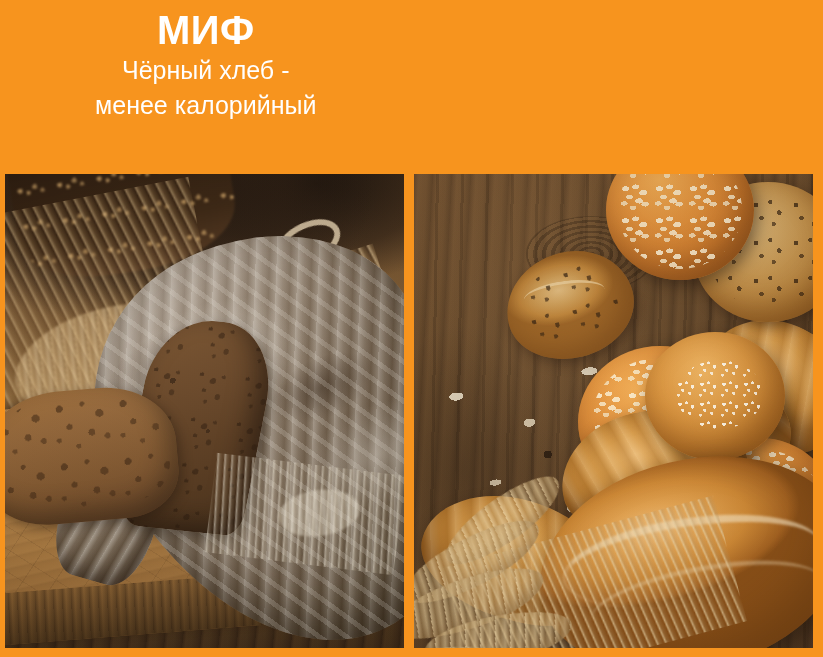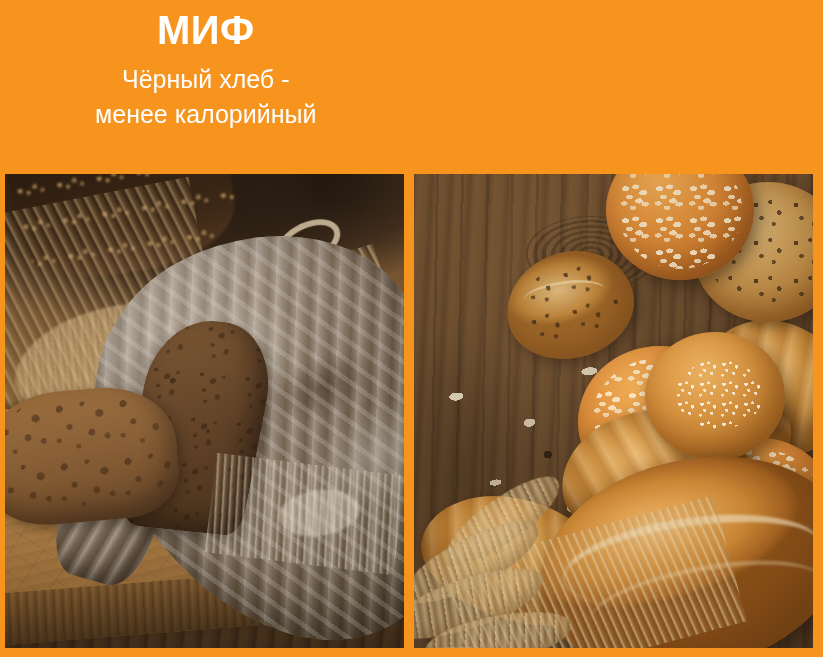--- a/index.html
+++ b/index.html
@@ -51,21 +51,20 @@
     text-align: center;
     white-space: nowrap;
   }
 
   .panel-subtitle {
     color: #FFFFFF;
     font-size: 25px;
     font-weight: normal;
     line-height: 1.42;
     text-align: center;
-    margin-top: 9px;
     max-width: 400px;
     white-space: pre-line;
   }
 
   .panel-subtitle.wide { font-size: 24.5px; max-width: 405px; }
 
   
   .photo-row {
     display: flex;
     width: 823px;

